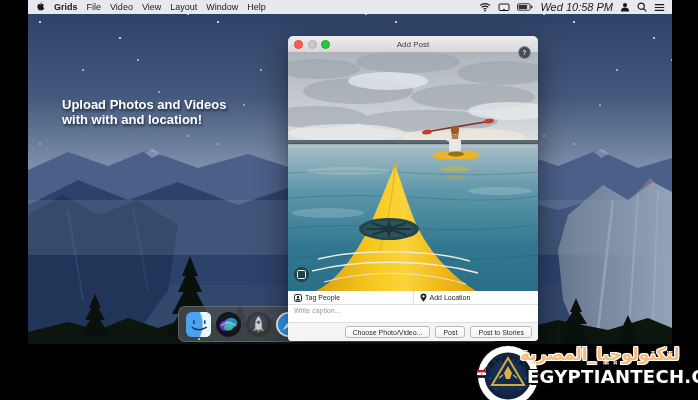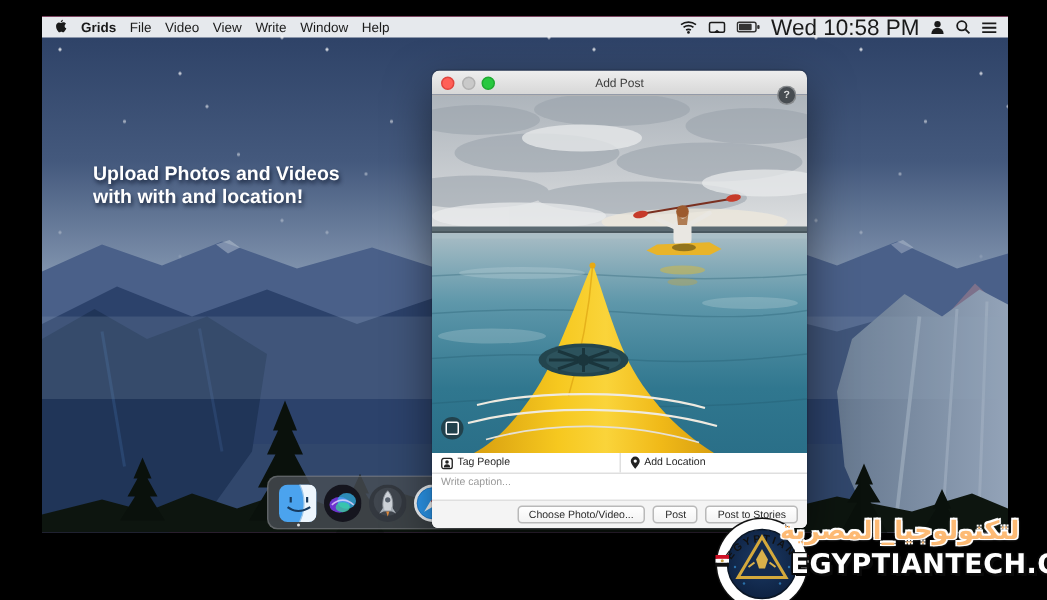--- a/index.html
+++ b/index.html
@@ -1,18 +1,18 @@
 <!DOCTYPE html>
 <html><head>
 <meta charset="utf-8">
 <style>
   html,body{margin:0;padding:0;background:#000;}
   #root{position:relative;width:698px;height:400px;overflow:hidden;background:#000;
         font-family:"Liberation Sans",sans-serif;}
-  .screen{position:absolute;left:28px;top:11px;width:644px;height:344px;overflow:hidden;background:#be185d;}
+  .screen{position:absolute;left:28px;top:0;width:644px;height:344px;overflow:hidden;background:#be185d;}
   .wallpaper{position:absolute;left:0;top:0;width:644px;height:400px;}
   .stars{position:absolute;left:0;top:0;width:644px;height:175px;opacity:.85;
     background-image:
       radial-gradient(circle at 12px 22px, rgba(255,255,255,.9) 0 .7px, transparent 1.4px),
       radial-gradient(circle at 55px 70px, rgba(255,255,255,.6) 0 .7px, transparent 1.4px),
       radial-gradient(circle at 92px 38px, rgba(255,255,255,.8) 0 .7px, transparent 1.4px),
       radial-gradient(circle at 131px 92px, rgba(255,255,255,.55) 0 .7px, transparent 1.4px),
       radial-gradient(circle at 160px 14px, rgba(255,255,255,.8) 0 .7px, transparent 1.4px),
       radial-gradient(circle at 38px 105px, rgba(255,255,255,.5) 0 .7px, transparent 1.4px),
       radial-gradient(circle at 110px 60px, rgba(255,255,255,.65) 0 .7px, transparent 1.4px);
@@ -20,21 +20,21 @@
     -webkit-mask-image:linear-gradient(to bottom,#000 55%,transparent);
     mask-image:linear-gradient(to bottom,#000 55%,transparent);}
   
   .menubar{position:absolute;left:0;top:0;width:644px;height:14px;z-index:40;
     background:rgba(246,247,249,.92);display:flex;align-items:center;
     font-size:9px;color:#1a1a1a;padding:0 7px;box-sizing:border-box;}
   .menubar .mitem{margin-right:9px;white-space:nowrap;}
   .menubar .appname{font-weight:bold;}
   .mb-right{margin-left:auto;display:flex;align-items:center;gap:7px;}
   .mb-right svg{display:block;}
-  .mb-time{font-size:15px;}
+  .mb-time{font-size:11px;font-style:italic;}
   
   .headline{position:absolute;left:34px;top:97px;z-index:5;color:#fff;font-weight:bold;
     font-size:13px;line-height:1.18;text-shadow:1px 2px 3px rgba(5,15,35,.75);}
   
   .window{position:absolute;left:260px;top:36px;width:250px;z-index:30;border-radius:5px;
     overflow:visible;box-shadow:0 12px 30px rgba(0,0,0,.5),0 0 1px rgba(0,0,0,.5);}
   .titlebar{height:16px;background:linear-gradient(#eeeeee,#d7d7d7);border-bottom:1px solid #b4b4b4;
     border-radius:5px 5px 0 0;display:flex;align-items:center;position:relative;}
   .lights{display:flex;gap:4.5px;margin-left:6px;}
   .light{width:7px;height:7px;border-radius:50%;}
@@ -134,21 +134,21 @@
     <div class="menubar">
       <span class="mitem">
         <svg width="10" height="11" viewBox="0 0 10 11">
             <path d="M6.9 1.2c.1.8-.6 1.7-1.4 1.7-.1-.8.6-1.6 1.4-1.7zM5.6 3.3c.7 0 1.1-.4 1.8-.4.3 0 1.1.1 1.6.9-1.3.8-1.1 2.6.2 3.1-.3.8-.7 1.6-1.4 2.2-.4.4-.9.4-1.3.2-.4-.2-.8-.2-1.2 0-.5.2-1 .2-1.4-.2C2.9 8 2.2 6.4 2.4 5c.2-1.1 1-1.9 1.9-2 .5 0 .9.3 1.3.3z" fill="#1a1a1a"></path>
           </svg>
       </span>
       <span class="mitem appname">Grids</span>
       <span class="mitem">File</span>
       <span class="mitem">Video</span>
       <span class="mitem">View</span>
-      <span class="mitem">Write</span>
+      <span class="mitem">Layout</span>
       <span class="mitem">Window</span>
       <span class="mitem">Help</span>
       <span class="mb-right">
         <span>
             <svg width="12" height="10" viewBox="0 0 12 10" fill="none" stroke="#1a1a1a" stroke-width="1.1">
               <path d="M1 3.4 A8.5 8.5 0 0 1 11 3.4"></path>
               <path d="M2.7 5.2 A6 6 0 0 1 9.3 5.2"></path>
               <path d="M4.4 7 A3.2 3.2 0 0 1 7.6 7"></path>
               <circle cx="6" cy="8.6" r=".9" fill="#1a1a1a" stroke="none"></circle>
             </svg>

